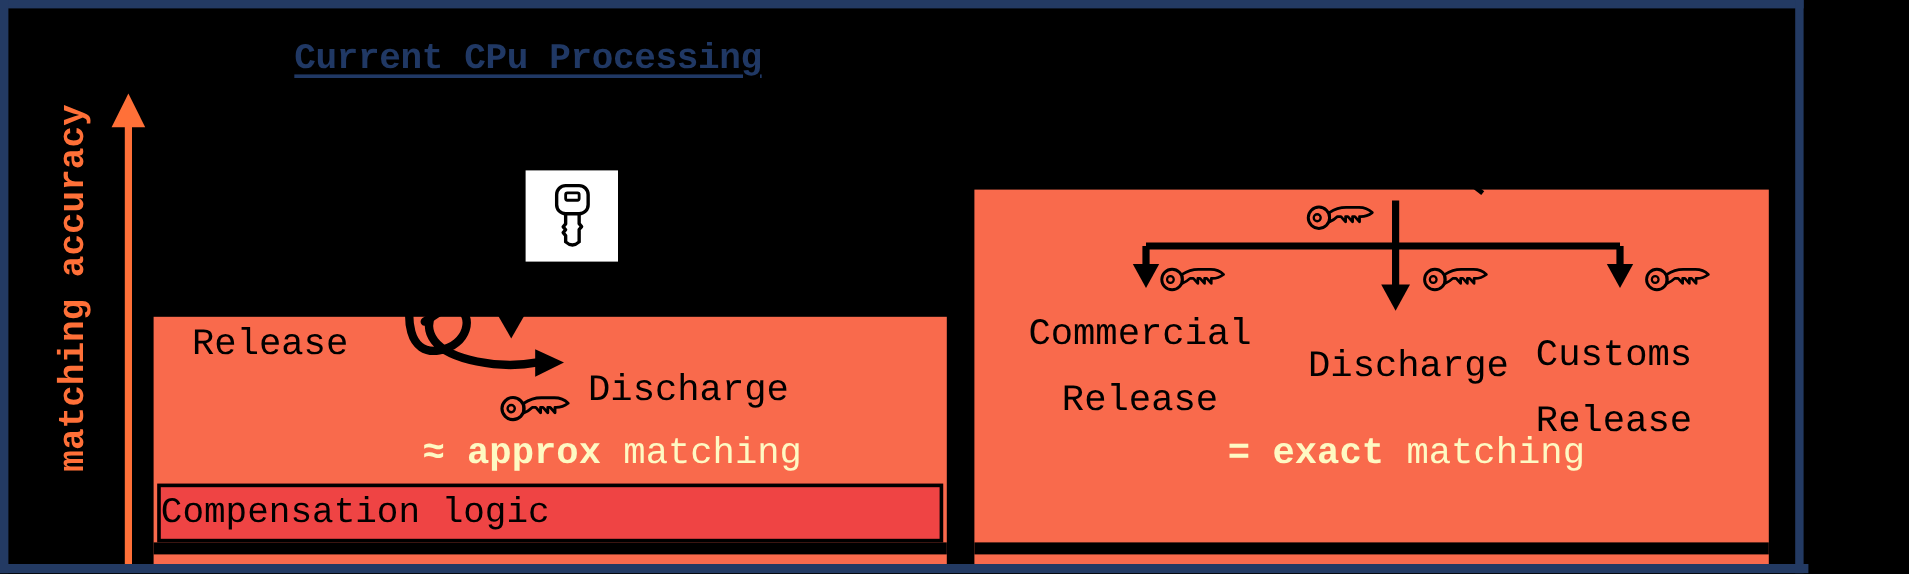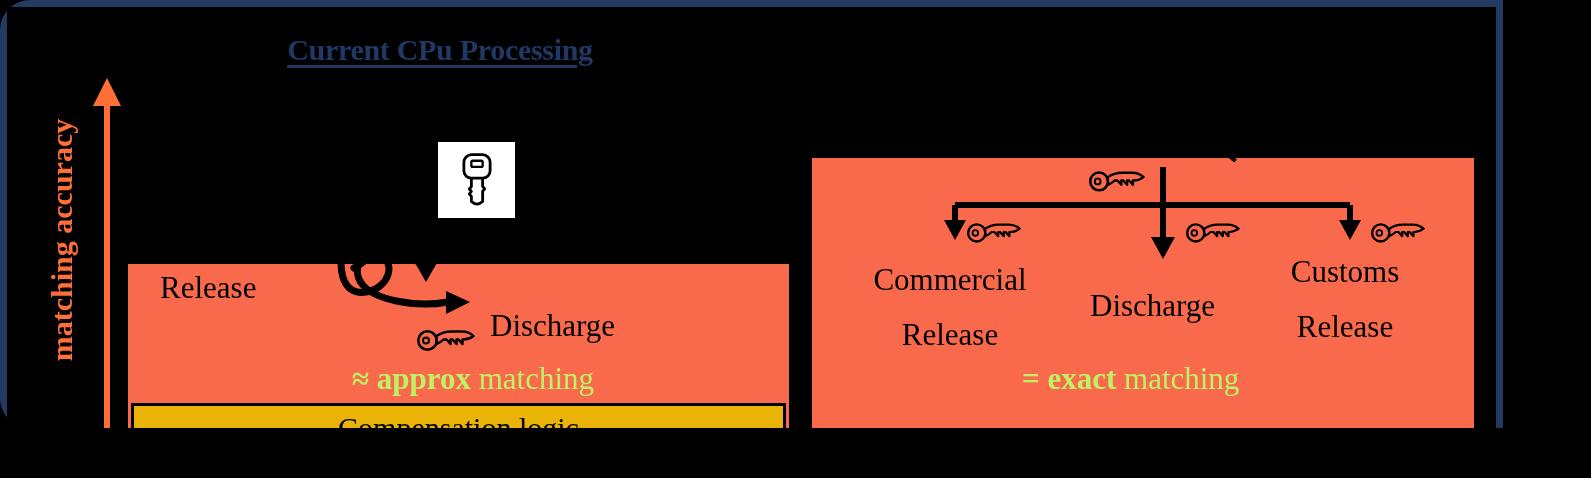--- a/index.html
+++ b/index.html
@@ -1,19 +1,19 @@
 <!DOCTYPE html>
 <html><head>
 <meta charset="utf-8">
 <style>
   * { margin:0; padding:0; box-sizing:border-box; }
   html,body { background:#000; }
   .stage {
-    position:relative; width:1591px; height:428px; background:#000000;
-    font-family:Liberation Serif, serif; overflow:hidden;border-radius:30px;
+    position:relative; width:1591px; height:478px; background:#000000;
+    font-family:Liberation Mono, monospace; overflow:hidden;
   }
   .abs { position:absolute; }
 
   
   .frame { background:#233A63; }
 
   
   .title {
     color:#203864; font-size:30px; font-weight:bold; letter-spacing:-0.3px;
     text-align:center; text-decoration:underline; text-underline-offset:5px;
@@ -28,29 +28,29 @@
     border-bottom:28px solid #FF7038;
   }
   .axis-label {
     left:62px; top:240px; transform:translate(-50%,-50%) rotate(-90deg);
     color:#FF7038; font-size:30px; font-weight:bold; white-space:nowrap;
   }
 
   
   .obox { background:#F96A4C; }
   .subbox {
-    background:#eab308; border:3px solid #000;
-    display:flex; align-items:center; justify-content:center;
+    background:#ef4444; border:3px solid #000;
+    display:flex; align-items:center; justify-content:flex-start;
     color:#000; font-size:30px;
   }
   .band { background:#000; }
 
   .blabel { color:#000; font-size:31px; white-space:nowrap; }
   .blabel2 { color:#000; font-size:31px; line-height:55px; text-align:center; white-space:pre-line; }
-  .match { color:#bef264; font-size:31px; white-space:nowrap; }
+  .match { color:#fef9c3; font-size:31px; text-align:center; white-space:nowrap; }
   .match b { font-weight:bold; }
 
   .keycard { left:438px; top:142px; width:77px; height:76px; background:#fff;
              display:flex; align-items:center; justify-content:center; }
 
   .tick { left:1224px; top:155px; width:13px; height:4px; background:#000; transform:rotate(38deg); }
 
   svg { display:block; }
 </style>
 </head>
@@ -138,21 +138,21 @@
     <g>
         <use href="#key-glyph" x="560" y="62" width="56" height="30"></use>
       </g>
   </svg>
 
   <div class="abs tick"></div>
 
   <div class="abs blabel2" style="left:850px;top:252px;width:200px">Commercial
 Release</div>
   <div class="abs blabel" style="left:1090px;top:288px">Discharge</div>
-  <div class="abs blabel2" style="left:1245px;top:244px;width:200px">Customs
+  <div class="abs blabel2" style="left:1245px;top:269px;width:200px">Customs
 Release</div>
 
   <div class="abs match" style="left:1022px;top:361px;width:300px">
     <b>= exact</b><span> matching</span>
   </div>
 
   <div class="abs band" style="left:812px;top:452px;width:662px;height:10px"></div>
 
 </div>
 

